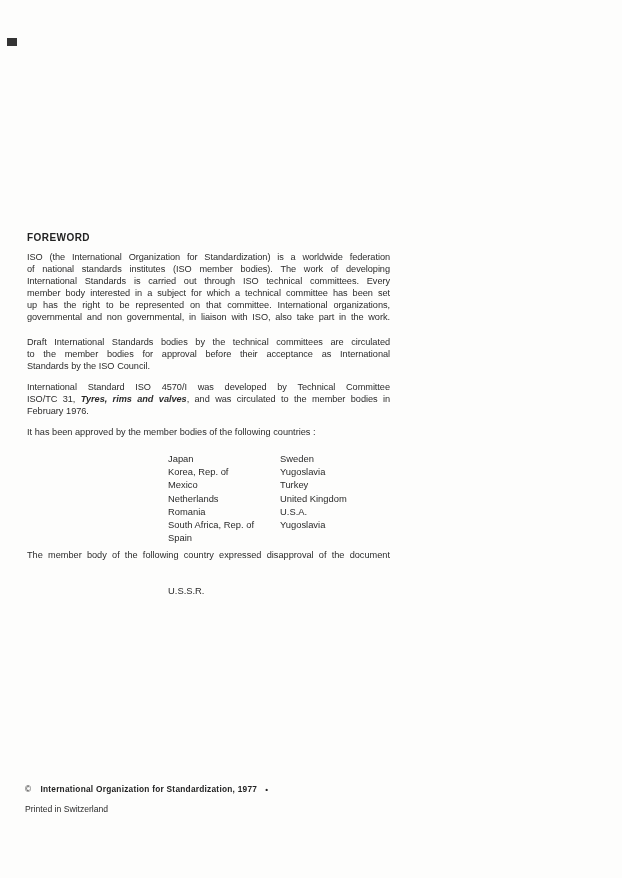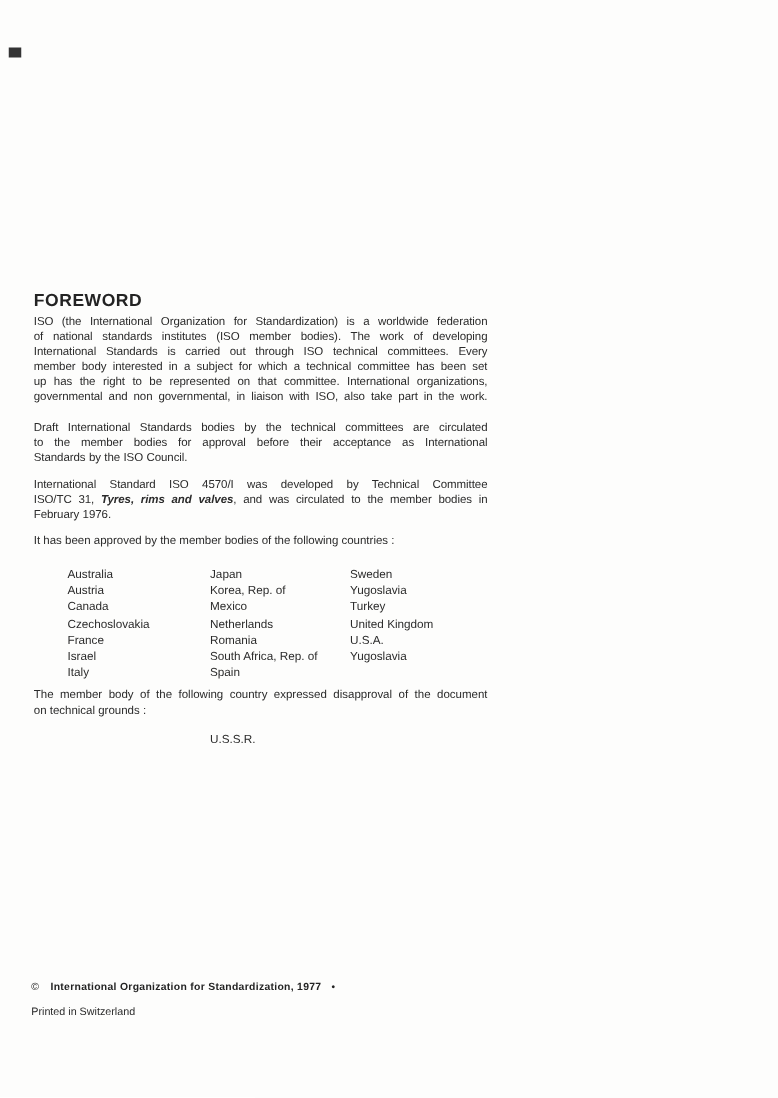--- a/index.html
+++ b/index.html
@@ -17,21 +17,21 @@
     left: 7px;
     top: 38px;
     width: 10px;
     height: 8px;
     background: #343434;
   }
   .heading {
     position: absolute;
     left: 27px;
     top: 232px;
-    font-size: 14px;
+    font-size: 10px;
     font-weight: bold;
     letter-spacing: 0.45px;
     color: #232323;
   }
   .textblock {
     position: absolute;
     left: 27px;
     width: 363px;
     font-size: 9.2px;
     line-height: 12px;
@@ -123,29 +123,20 @@
 
   <div class="textblock p3">
     <div class="line just">International Standard ISO 4570/I was developed by Technical Committee</div>
     <div class="line just"><span>ISO/TC 31, </span><span class="italic">Tyres, rims and valves</span><span>, and was circulated to the member bodies in</span></div>
     <div class="line">February 1976.</div>
   </div>
 
   <div class="approval">It has been approved by the member bodies of the following countries :</div>
 
   <div class="countries">
-    <div class="country-col col1">
-      <div>Australia</div>
-      <div>Austria</div>
-      <div>Canada</div>
-      <div>Czechoslovakia</div>
-      <div>France</div>
-      <div>Israel</div>
-      <div>Italy</div>
-    </div>
     <div class="country-col col2">
       <div>Japan</div>
       <div>Korea, Rep. of</div>
       <div>Mexico</div>
       <div>Netherlands</div>
       <div>Romania</div>
       <div>South Africa, Rep. of</div>
       <div>Spain</div>
     </div>
     <div class="country-col col3">
@@ -153,21 +144,20 @@
       <div>Yugoslavia</div>
       <div>Turkey</div>
       <div>United Kingdom</div>
       <div>U.S.A.</div>
       <div>Yugoslavia</div>
     </div>
   </div>
 
   <div class="disapproval">
     <div class="line just">The member body of the following country expressed disapproval of the document</div>
-    <div class="line">on technical grounds :</div>
   </div>
 
   <div class="ussr">U.S.S.R.</div>
 
   <div class="copyright"><span class="csym">©</span><span>International Organization for Standardization, 1977</span><span class="bullet">•</span></div>
 
   <div class="printed">Printed in Switzerland</div>
 
 </div>
 

